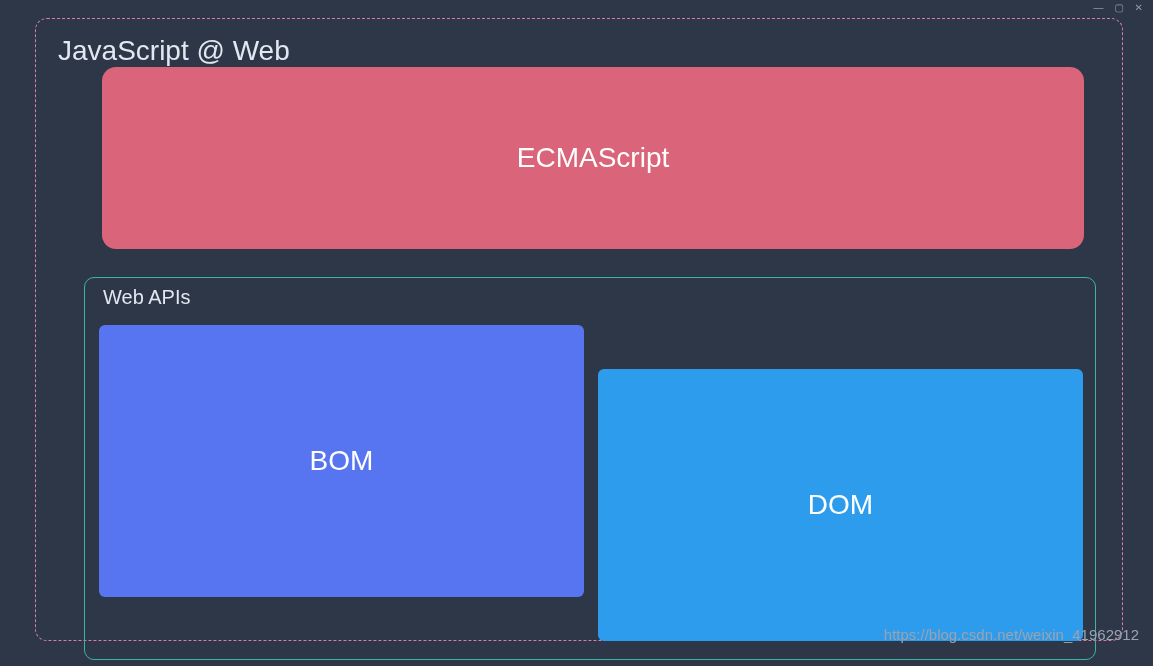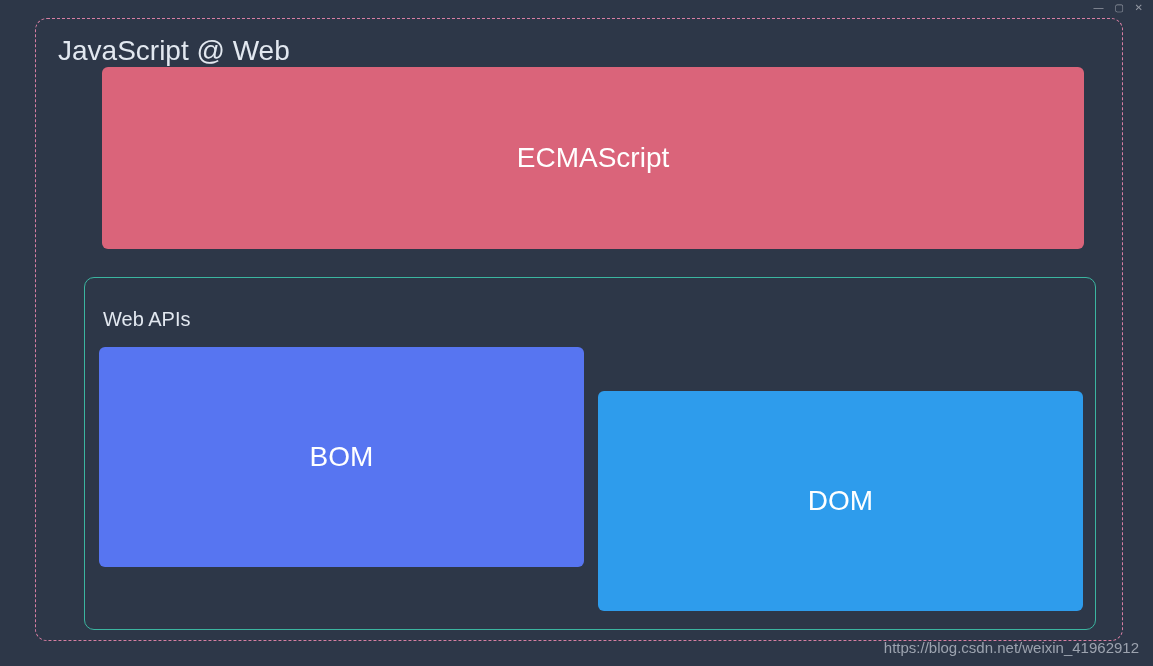--- a/index.html
+++ b/index.html
@@ -26,71 +26,71 @@
       padding: 16px 30px 30px 30px;
     }
     .outer-title {
       color: #e2e8f0;
       font-size: 28px;
       font-weight: 400;
       margin-left: -8px;
     }
     .ecmascript-block {
       background-color: #da647a;
-      border-radius: 6px;
+      border-radius: 14px;
       height: 182px;
       margin-left: 36px;
       margin-right: 8px;
       display: flex;
       align-items: center;
       justify-content: center;
       color: #ffffff;
       font-size: 28px;
       font-weight: 400;
     }
     .web-apis-container {
       margin-top: 28px;
       margin-left: 18px;
       margin-right: -4px;
       border: 1px solid #3bb5a0;
       border-radius: 10px;
-      padding: 30px 12px 18px 14px;
+      padding: 8px 12px 18px 14px;
     }
     .web-apis-title {
       color: #e2e8f0;
       font-size: 20px;
       font-weight: 400;
       margin-bottom: 16px;
       margin-left: 4px;
     }
     .apis-row {
       display: flex;
       gap: 14px;
     }
     .api-block {
       flex: 1;
-      height: 220px;
+      height: 272px;
       border-radius: 6px;
       display: flex;
       align-items: center;
       justify-content: center;
       color: #ffffff;
       font-size: 28px;
       font-weight: 400;
     }
     .bom-block {
       background-color: #5775f1;
     }
     .dom-block {
       background-color: #2e9cec;
       margin-top: 44px;
     }
     .watermark {
       position: absolute;
-      bottom: 10px;
+      bottom: 23px;
       right: 14px;
       color: #9ca3af;
       font-size: 15px;
       font-family: "Segoe UI", Arial, sans-serif;
     }
     .window-controls {
       position: absolute;
       top: 2px;
       right: 6px;
       color: #9398a3;

